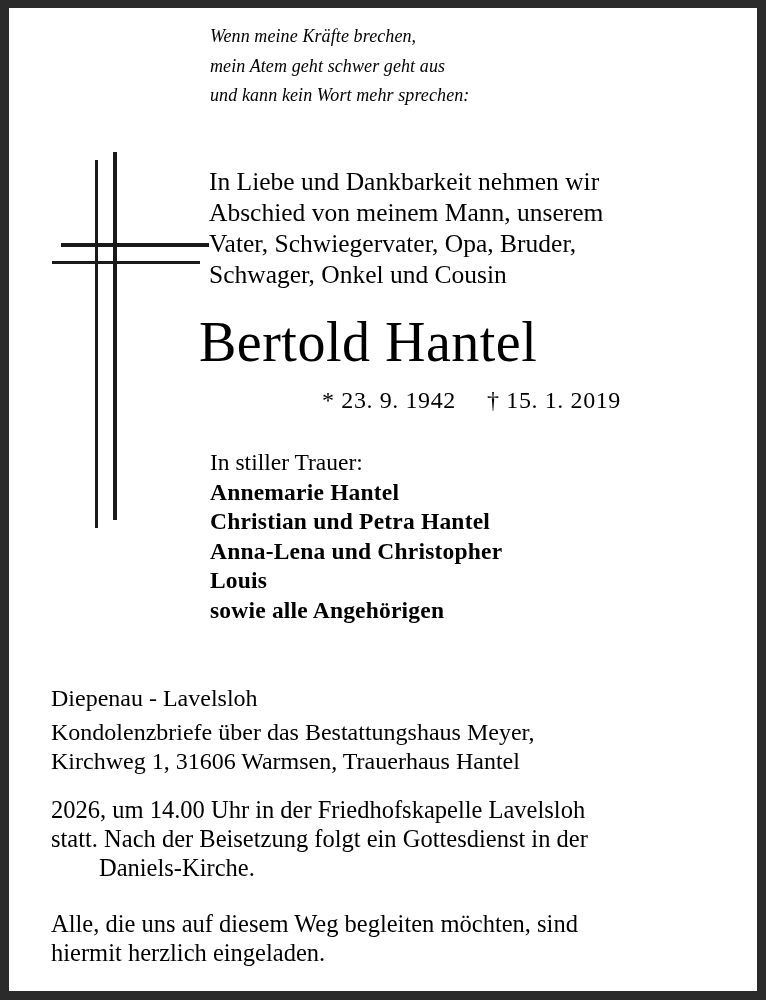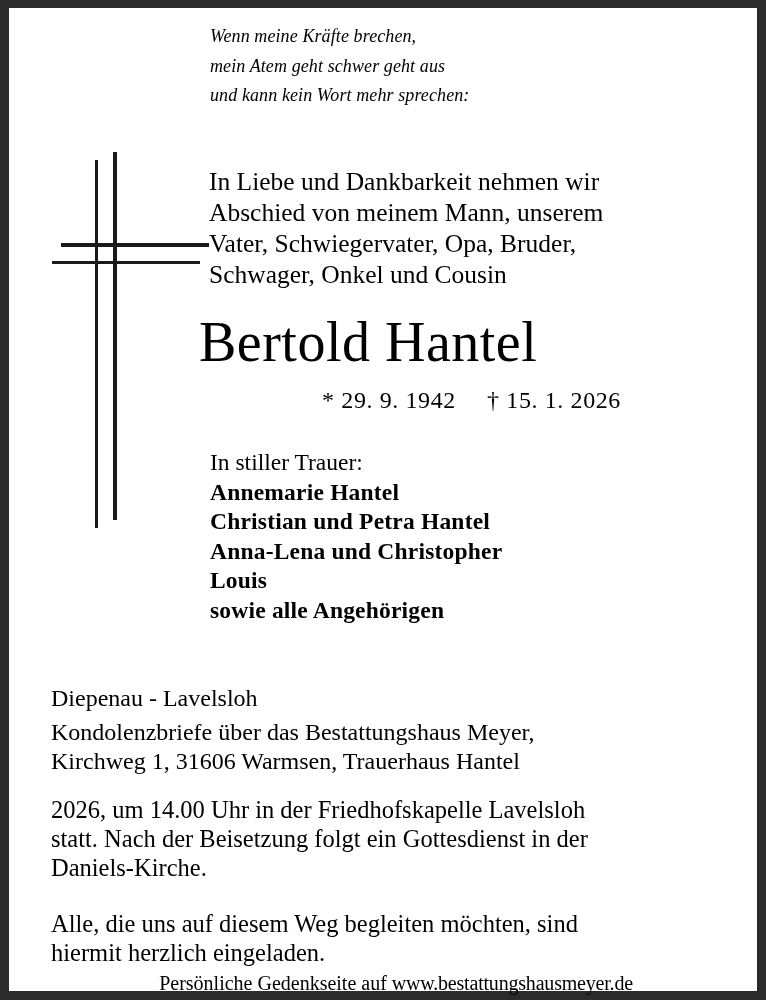--- a/index.html
+++ b/index.html
@@ -133,21 +133,21 @@
   .ceremony {
     position: absolute;
     left: 42px;
     top: 787px;
     width: 686px;
     font-size: 24.5px;
     line-height: 29px;
     text-align: justify;
     text-justify: inter-word;
   }
-  .ceremony .last { text-align: left; }
+  .ceremony .last { text-align: left; margin-left: 48px; }
 
   .invitation {
     position: absolute;
     left: 42px;
     top: 901px;
     width: 686px;
     font-size: 24.5px;
     line-height: 29px;
     text-align: justify;
     text-justify: inter-word;
@@ -189,24 +189,24 @@
       <div>In Liebe und Dankbarkeit nehmen wir</div>
       <div>Abschied von meinem Mann, unserem</div>
       <div>Vater, Schwiegervater, Opa, Bruder,</div>
       <div class="last">Schwager, Onkel und Cousin</div>
     </div>
 
     <div class="name">Bertold Hantel</div>
 
     <div class="dates">
       <span>*</span>
-      <span>29. 9. 1942</span>
+      <span>23. 9. 1942</span>
       <span class="gap"></span>
       <span>†</span>
-      <span>15. 1. 2026</span>
+      <span>15. 1. 2019</span>
     </div>
 
     <div class="mourners">
       <div class="lead">In stiller Trauer:</div>
       <div class="person">Annemarie Hantel</div>
       <div class="person">Christian und Petra Hantel</div>
       <div class="person">Anna-Lena und Christopher</div>
       <div class="person">Louis</div>
       <div class="person">sowie alle Angehörigen</div>
     </div>
@@ -222,18 +222,15 @@
       <div>2026, um 14.00 Uhr in der Friedhofskapelle Lavelsloh</div>
       <div>statt. Nach der Beisetzung folgt ein Gottesdienst in der</div>
       <div class="last">Daniels-Kirche.</div>
     </div>
 
     <div class="invitation">
       <div>Alle, die uns auf diesem Weg begleiten möchten, sind</div>
       <div class="last">hiermit herzlich eingeladen.</div>
     </div>
 
-    <div class="memorial">
-      <span>Persönliche Gedenkseite auf </span><span class="url">www.bestattungshausmeyer.de</span>
-    </div>
 
   </div>
 </div>
 
 </body></html>

